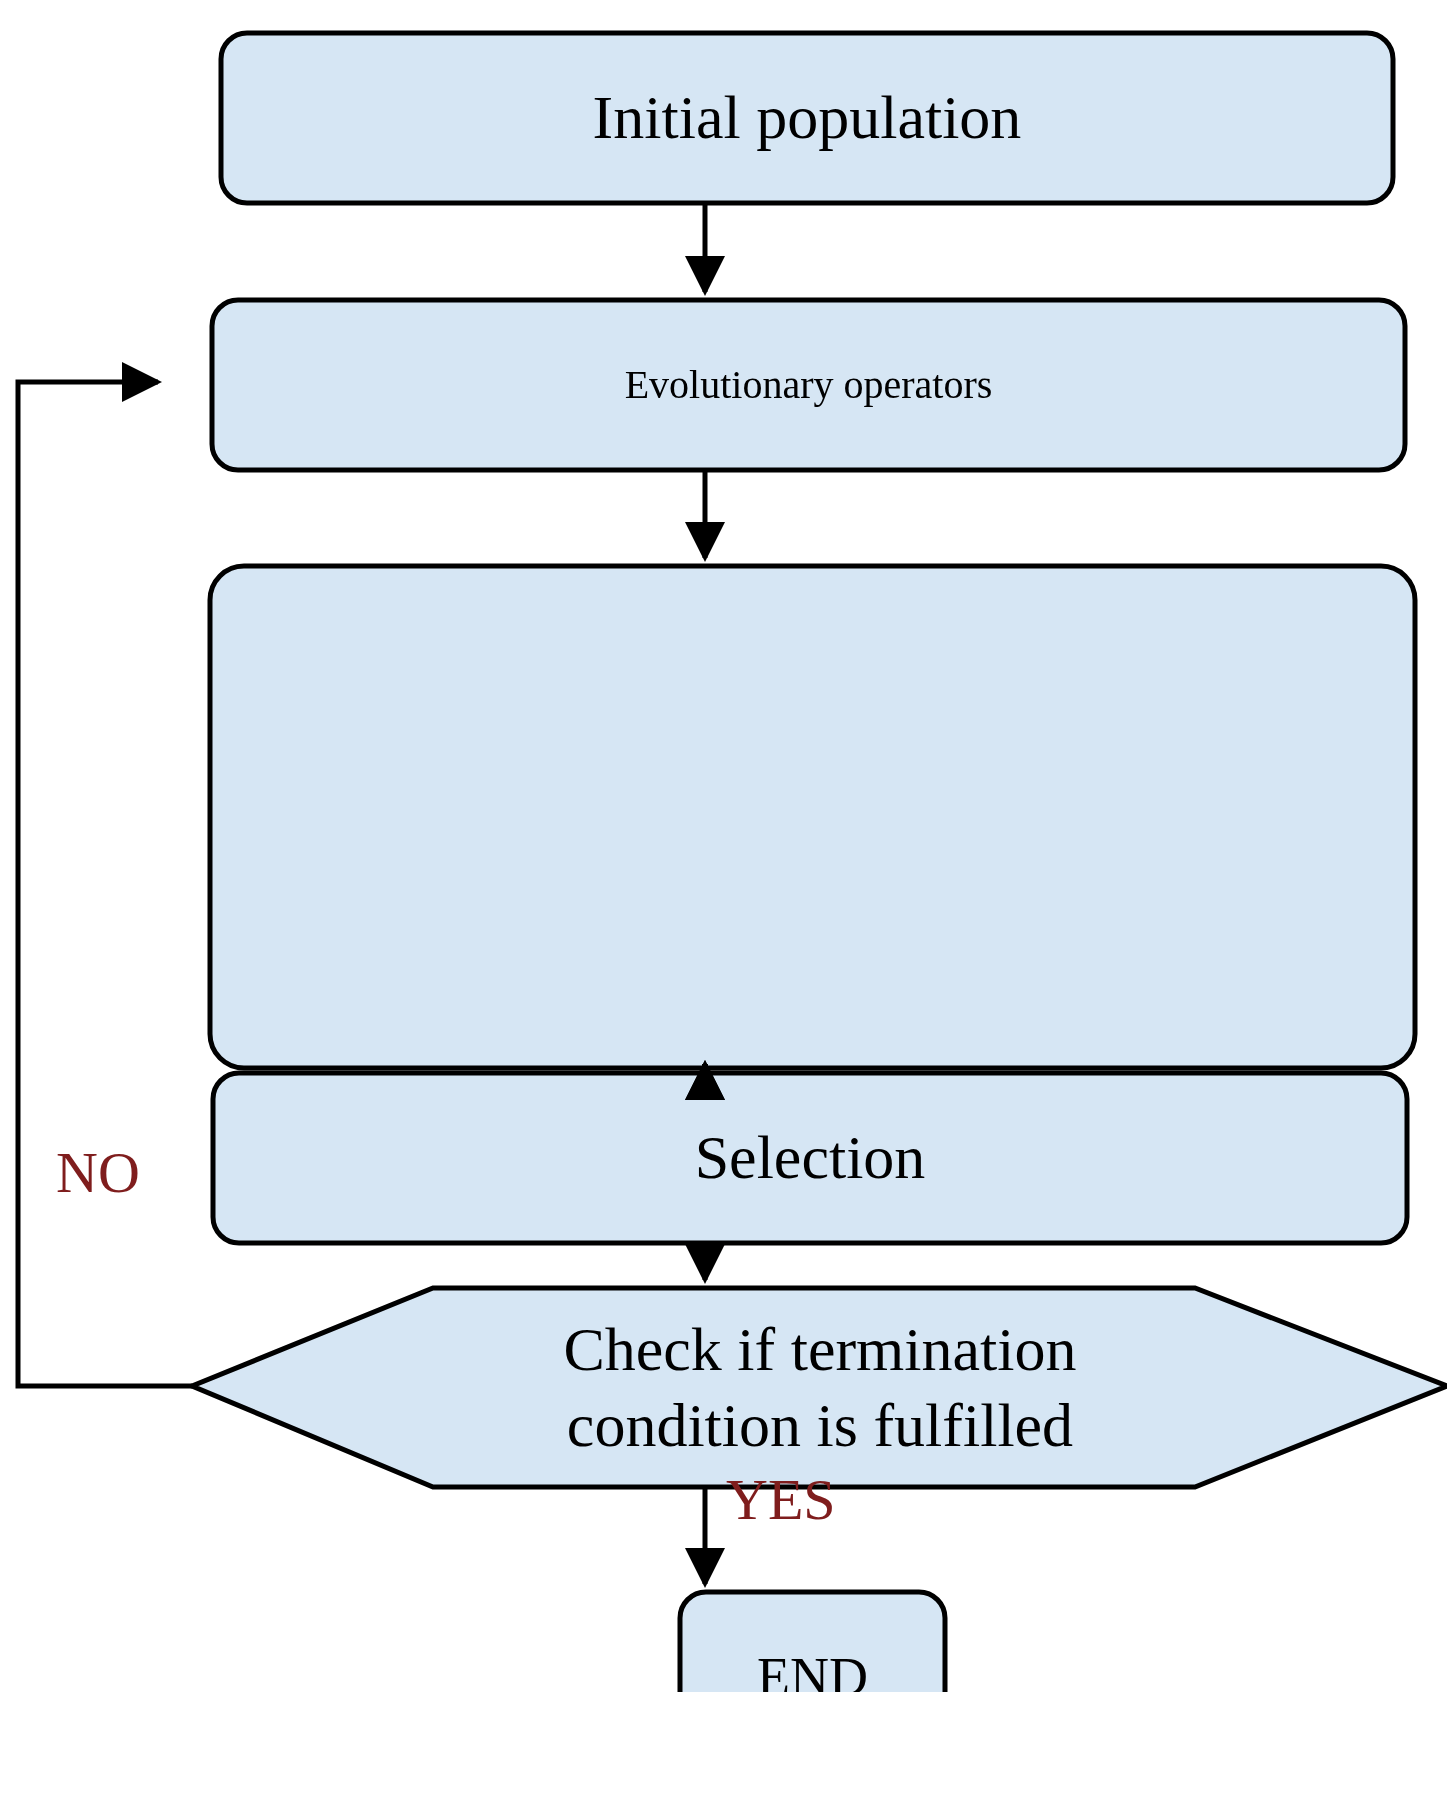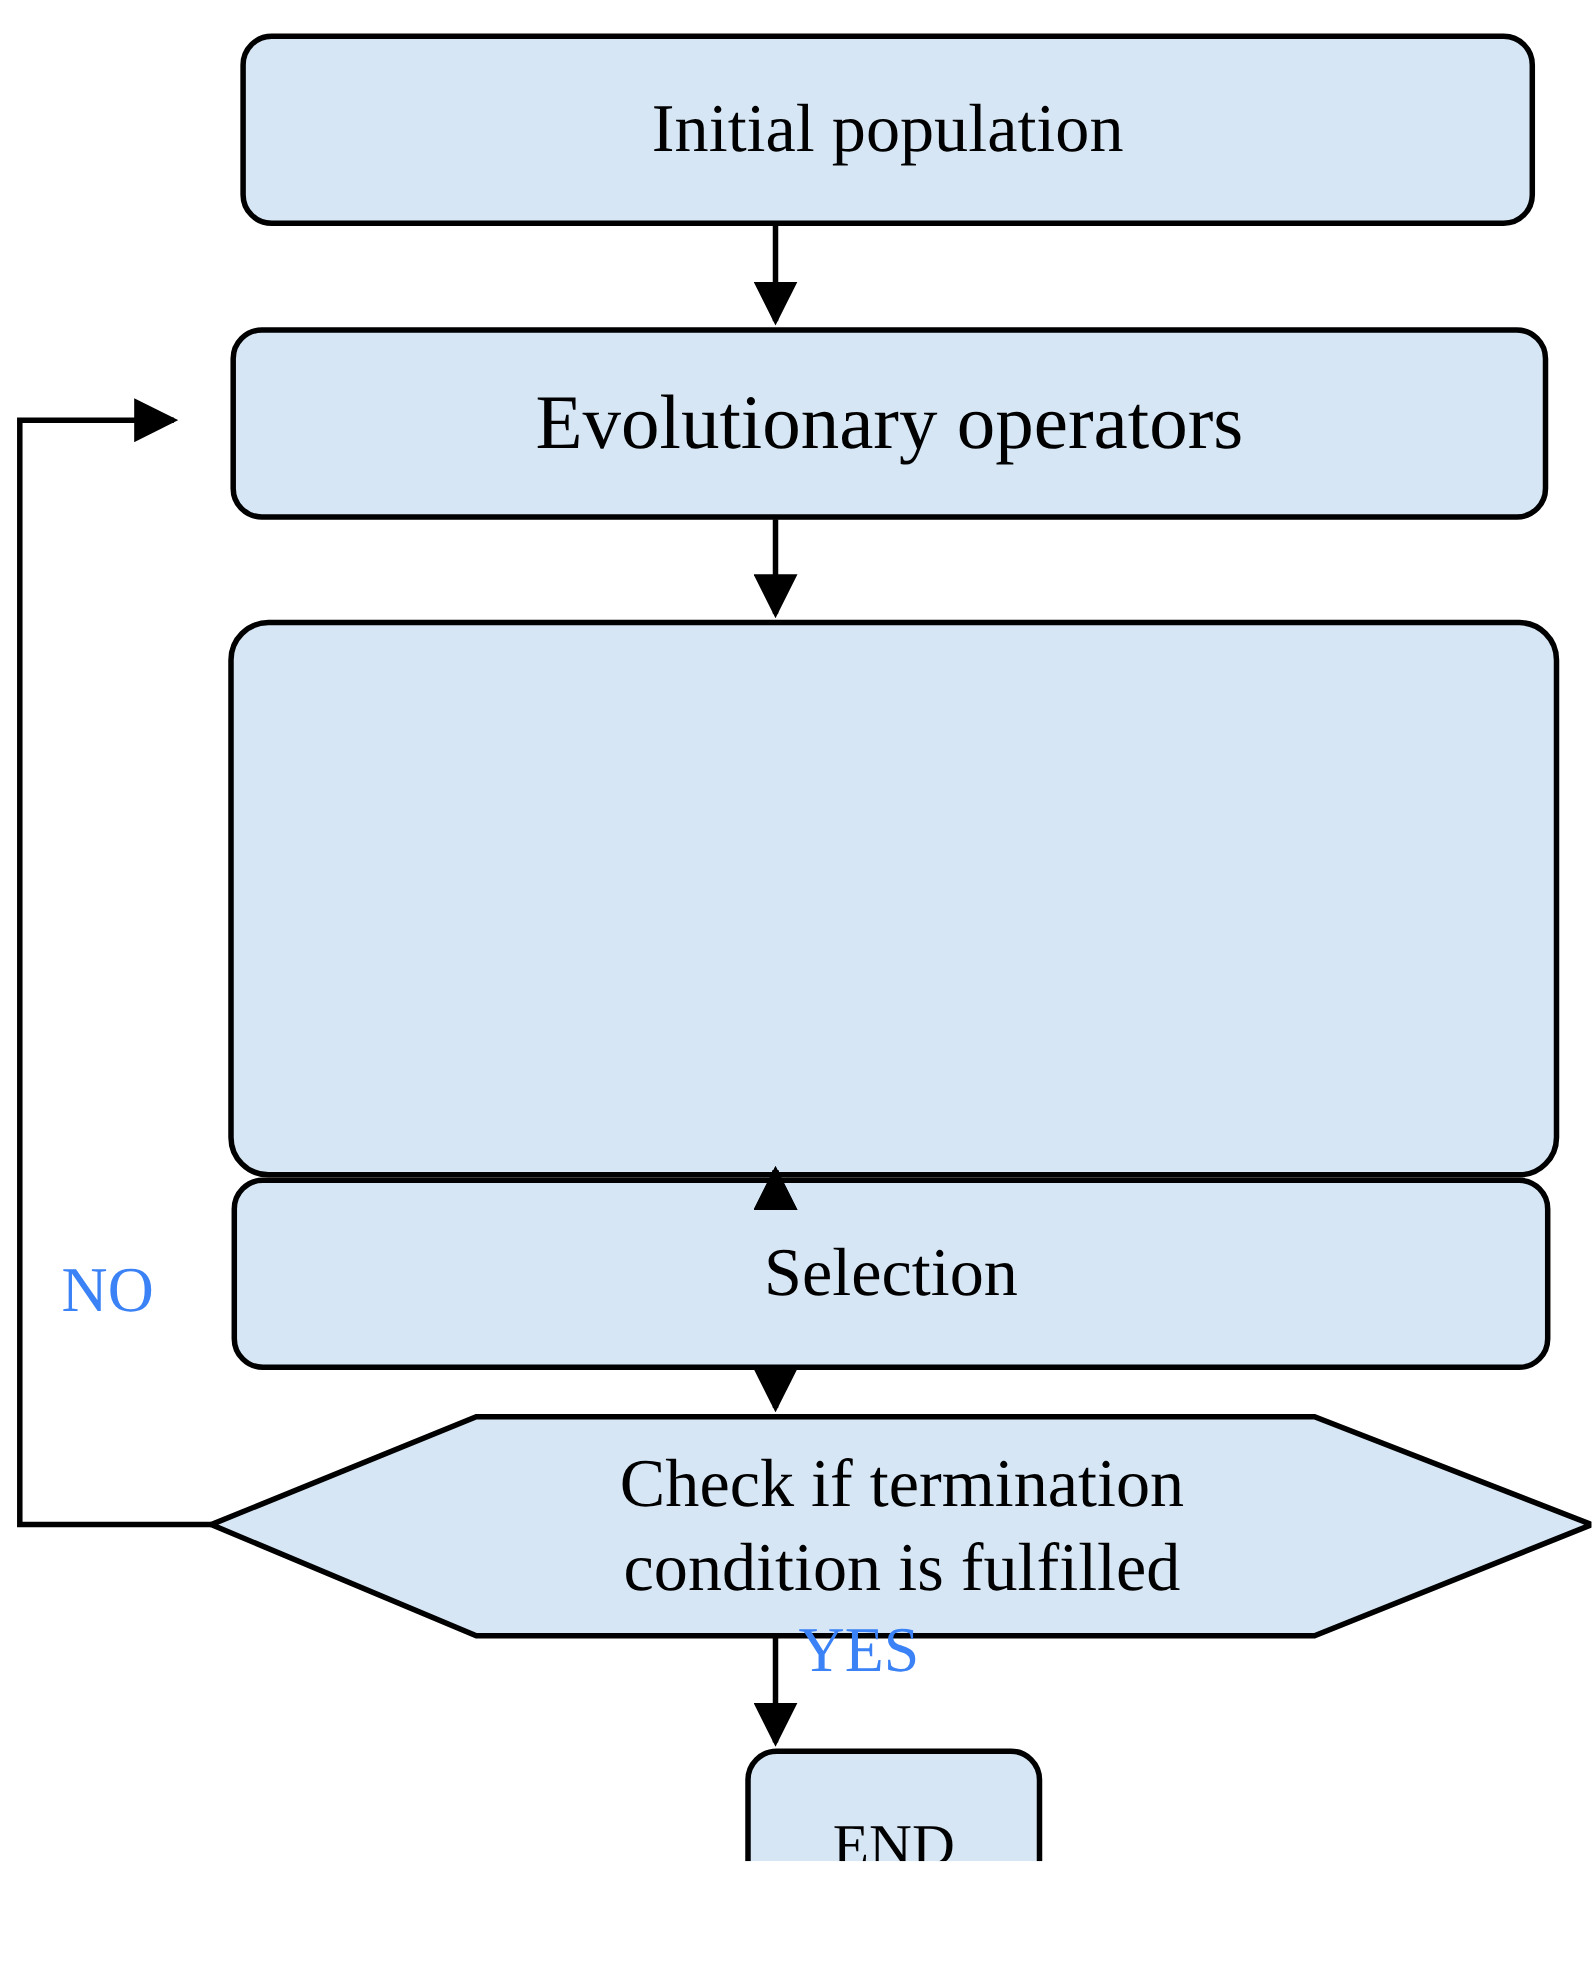--- a/index.html
+++ b/index.html
@@ -33,21 +33,21 @@
     justify-content: center;
     text-align: center;
     color: #000000;
     line-height: 1.22;
     font-family: "Liberation Serif", "DejaVu Serif", serif;
     pointer-events: none;
     white-space: pre-line;
   }
   .edge-label {
     position: absolute;
-    color: #3b82f6;
+    color: #7f1d1d;
     font-family: "Liberation Serif", "DejaVu Serif", serif;
     font-size: 58px;
     line-height: 1;
     white-space: nowrap;
   }
 </style>
 </head>
 <body>
 
 <div id="canvas">
@@ -136,21 +136,21 @@
       <marker id="arrowhead2" markerWidth="8" markerHeight="8" refX="7.2" refY="4" orient="auto" markerUnits="strokeWidth">
         <path d="M 0 0 L 8 4 L 0 8 z" fill="#000000"></path>
       </marker>
     </defs>
     <line x1="705" y1="1070" x2="705" y2="1065" stroke="#000000" stroke-width="5"></line>
     <line x1="705" y1="1070" x2="705" y2="1064" stroke="#000000" stroke-width="5" marker-end="url(#arrowhead2)"></line>
   </svg>
 
   <div class="node-label" style="left:221px; top:33px; width:1172px; height:170px; font-size:62px;">Initial population</div>
 
-  <div class="node-label" style="left:212px; top:300px; width:1193px; height:170px; font-size:70px;">Evolutionary operators</div>
+  <div class="node-label" style="left:212px; top:300px; width:1193px; height:170px; font-size:40px;">Evolutionary operators</div>
 
 
   <div class="node-label" style="left:213px; top:1073px; width:1194px; height:170px; font-size:62px;">Selection</div>
 
   <div class="node-label" style="left:330px; top:1288px; width:980px; height:199px; font-size:62px;">Check if termination
 condition is fulfilled</div>
 
   <div class="node-label" style="left:680px; top:1592px; width:265px; height:172px; font-size:54px;">END</div>
 
   <div class="edge-label" style="left:56px; top:1144px;">NO</div>

